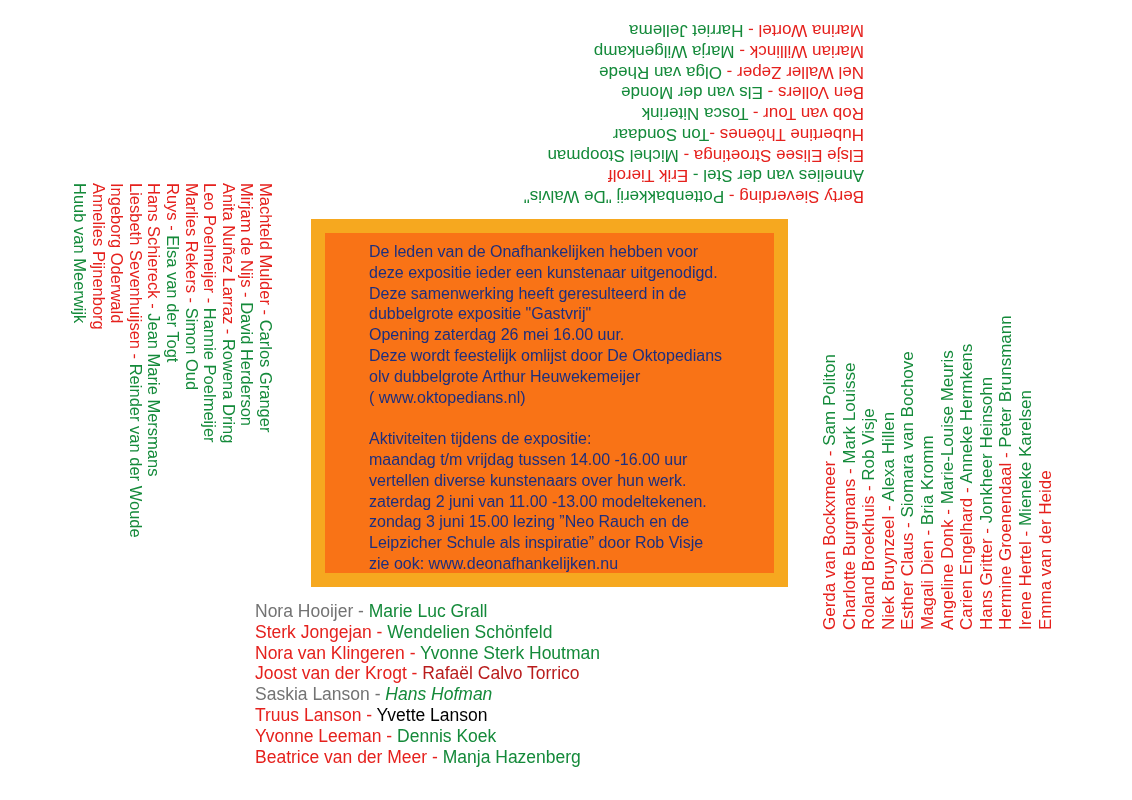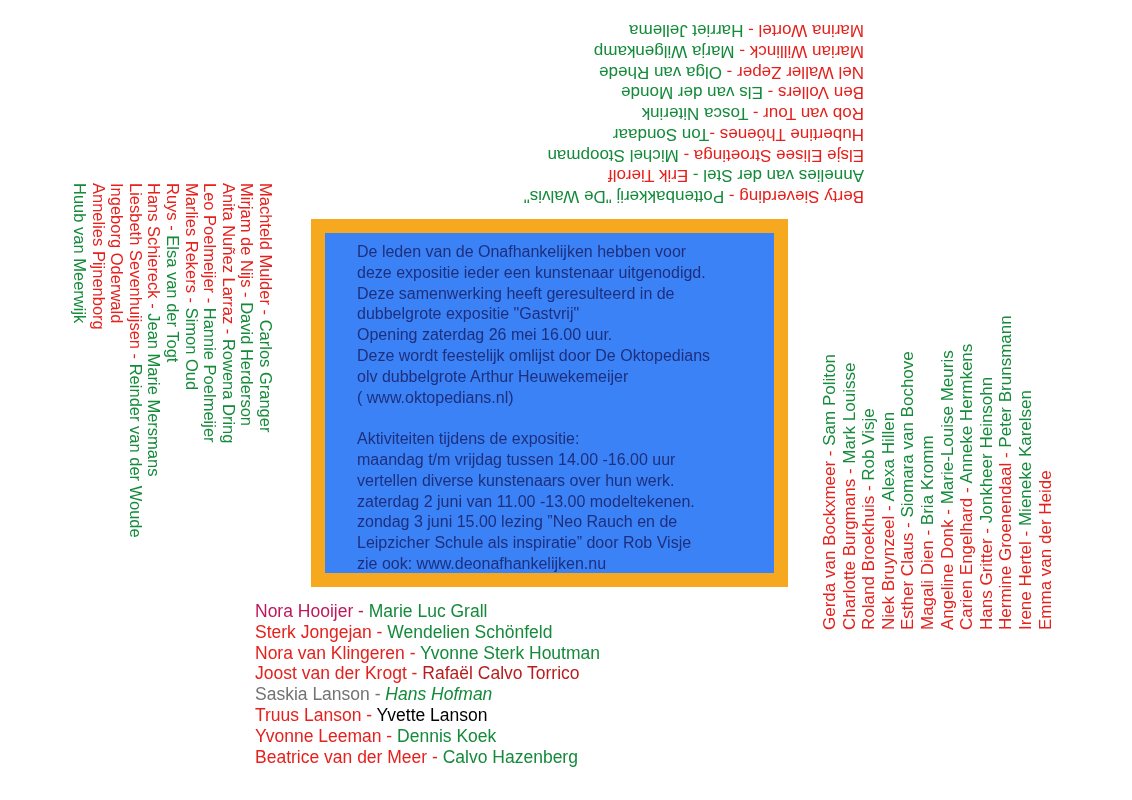--- a/index.html
+++ b/index.html
@@ -32,23 +32,23 @@
     position:absolute;
     left:820px;top:630px;width:292px;
     font-size:17px;line-height:19.6px;
     transform:rotate(-90deg);
     transform-origin:0 0;
   }
   .info-box{
     position:absolute;
     left:311px;top:219px;width:477px;height:368px;
     box-sizing:border-box;
-    background:#3b82f6;
+    background:#f97316;
     border-style:solid;border-width:14px;
-    padding:9px 10px 0 32px;
+    padding:9px 10px 0 44px;
   }
   .info-text{
     font-size:16px;line-height:20.8px;
     white-space:nowrap;
   }
   .info-line{min-height:20.8px;}
   .bottom-list{
     position:absolute;
     left:255px;top:601px;
     font-size:17.5px;line-height:20.8px;
@@ -115,23 +115,23 @@
         <div class="info-line">maandag t/m vrijdag tussen 14.00 -16.00 uur</div>
         <div class="info-line">vertellen diverse kunstenaars over hun werk.</div>
         <div class="info-line">zaterdag 2 juni van 11.00 -13.00 modeltekenen.</div>
         <div class="info-line">zondag 3 juni 15.00 lezing ”Neo Rauch en de</div>
         <div class="info-line">Leipzicher Schule als inspiratie” door Rob Visje</div>
         <div class="info-line">zie ook: www.deonafhankelijken.nu</div>
       </div>
   </div>
 
   <div class="bottom-list">
-      <div class="pair-line"><span style="color: #be185d;">Nora Hooijer - </span><span style="color: rgb(20, 138, 58);">Marie Luc Grall</span></div>
+      <div class="pair-line"><span style="color: #737373;">Nora Hooijer - </span><span style="color: rgb(20, 138, 58);">Marie Luc Grall</span></div>
       <div class="pair-line"><span style="color: rgb(229, 33, 29);">Sterk Jongejan - </span><span style="color: rgb(20, 138, 58);">Wendelien Schönfeld</span></div>
       <div class="pair-line"><span style="color: rgb(229, 33, 29);">Nora van Klingeren - </span><span style="color: rgb(20, 138, 58);">Yvonne Sterk Houtman</span></div>
       <div class="pair-line"><span style="color: rgb(229, 33, 29);">Joost van der Krogt - </span><span style="color: #b91c1c;">Rafaël Calvo Torrico</span></div>
       <div class="pair-line"><span style="color: #737373;">Saskia Lanson - </span><span style="color: rgb(20, 138, 58); font-style: italic;">Hans Hofman</span></div>
       <div class="pair-line"><span style="color: rgb(229, 33, 29);">Truus Lanson - </span><span style="color: #000000; text-align: right;">Yvette Lanson</span></div>
       <div class="pair-line"><span style="color: rgb(229, 33, 29); margin-top: 12px;">Yvonne Leeman - </span><span style="color: rgb(20, 138, 58);">Dennis Koek</span></div>
-      <div class="pair-line"><span style="color: rgb(229, 33, 29);">Beatrice van der Meer - </span><span style="color: rgb(20, 138, 58);">Calvo Hazenberg</span></div>
+      <div class="pair-line"><span style="color: rgb(229, 33, 29);">Beatrice van der Meer - </span><span style="color: rgb(20, 138, 58);">Manja Hazenberg</span></div>
     </div>
 
 </div>
 
 </body></html>

